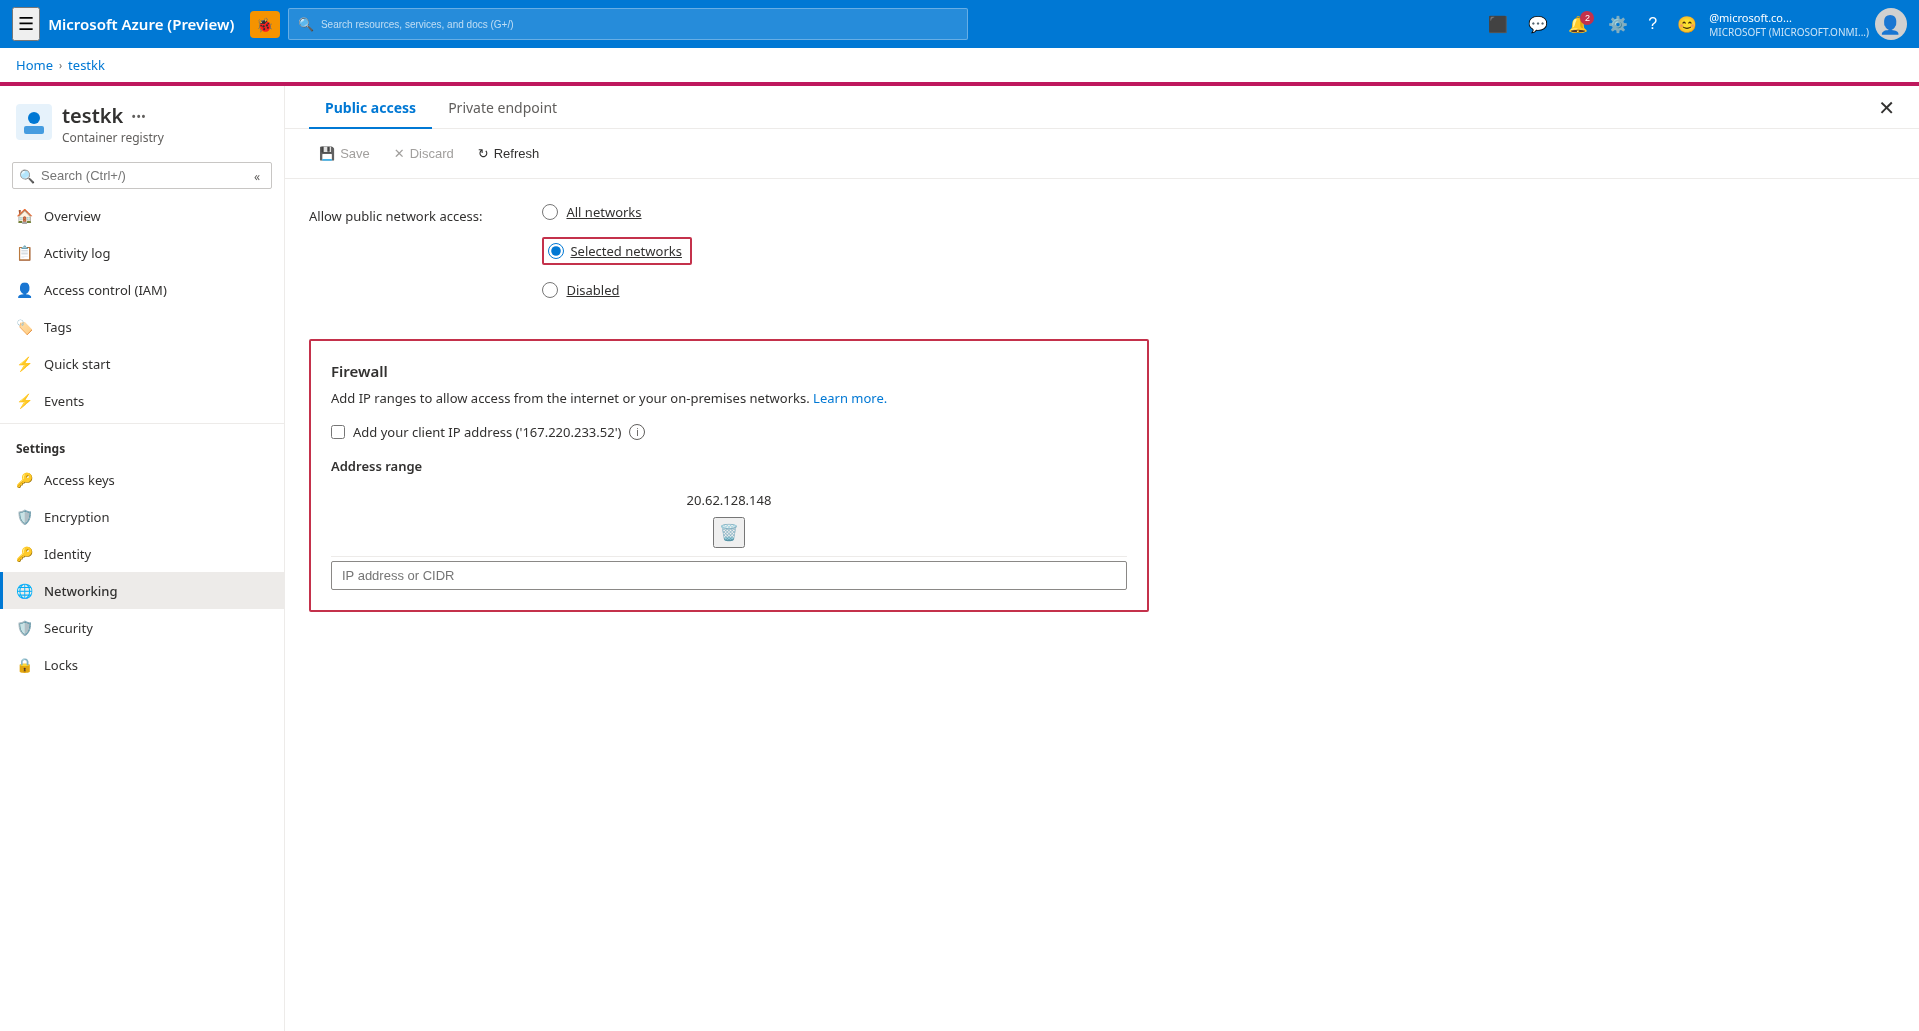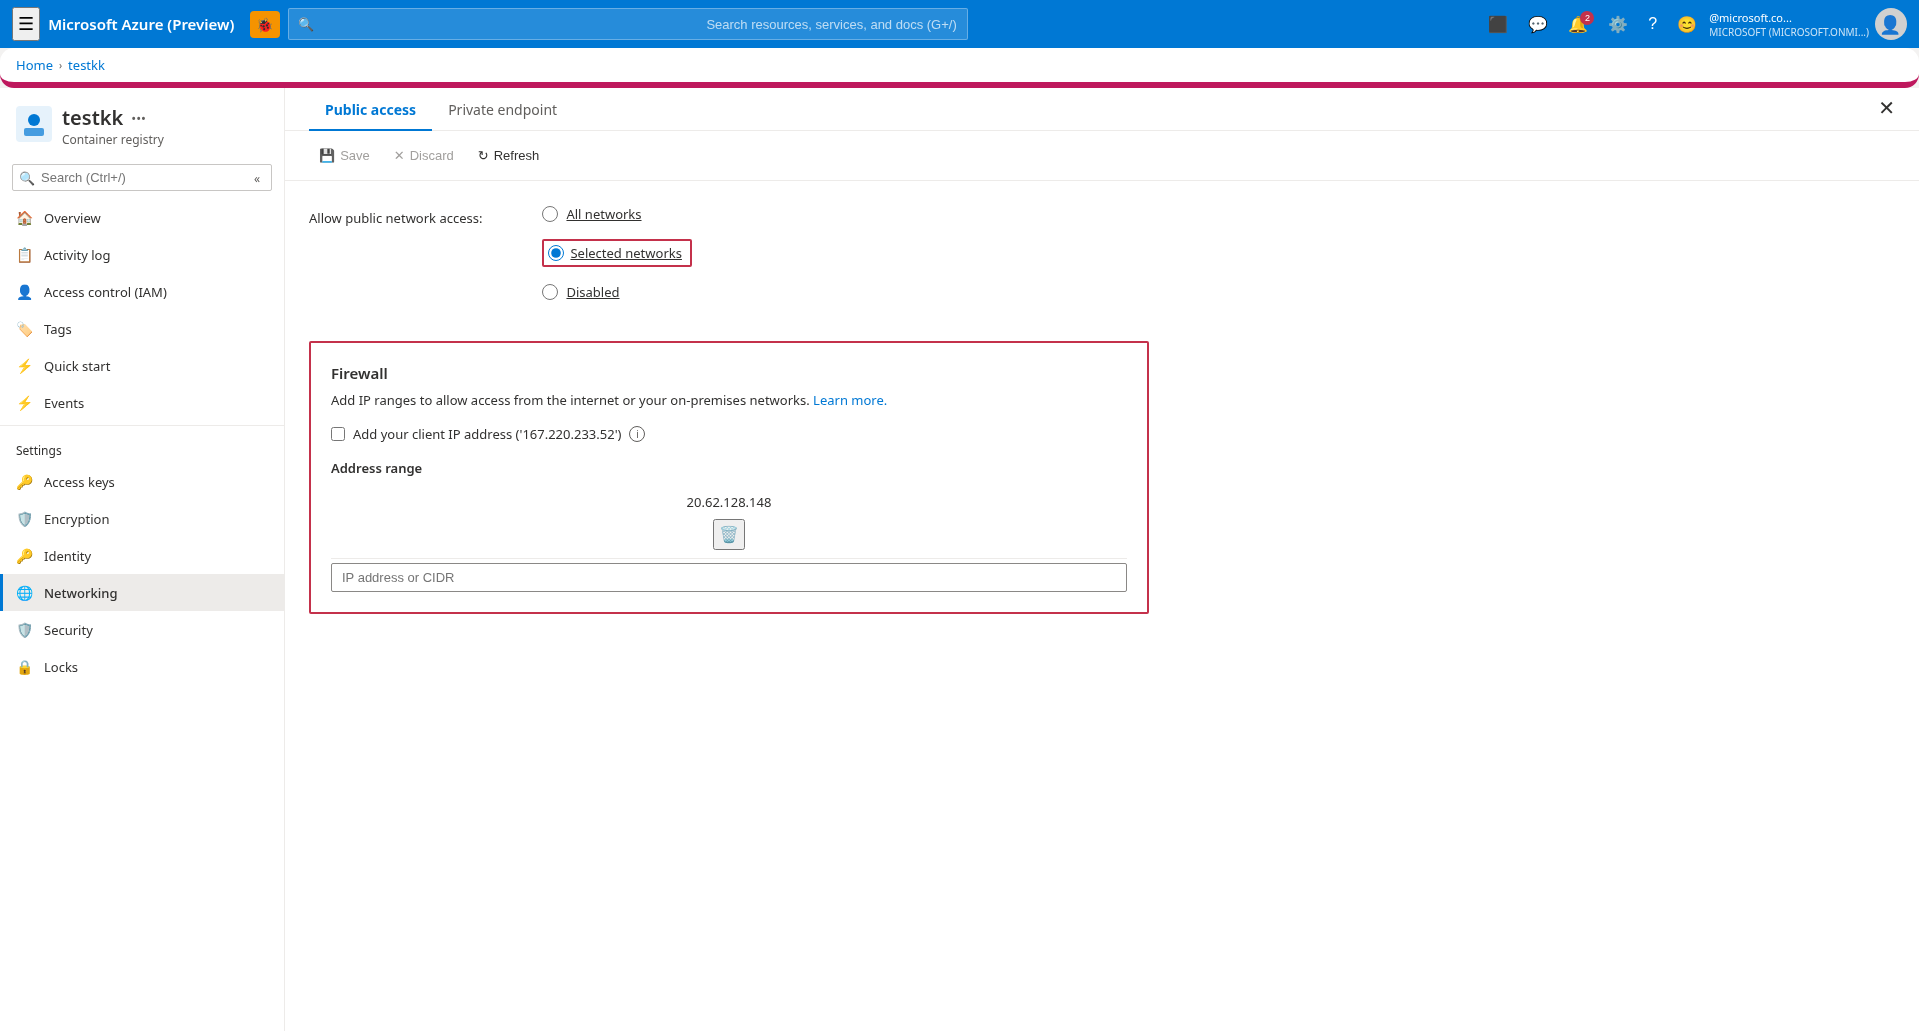--- a/index.html
+++ b/index.html
@@ -9,49 +9,49 @@
     .topnav {
       display: flex; align-items: center; background: #0078d4; color: white; height: 48px; padding: 0 12px; gap: 8px;
     }
     .topnav-hamburger { font-size: 18px; cursor: pointer; padding: 4px; }
     .topnav-logo { font-size: 15px; font-weight: 600; margin-right: 8px; }
     .topnav-bug { background: #f59300; border-radius: 4px; padding: 4px 6px; font-size: 14px; }
     .topnav-search {
       flex: 1; max-width: 680px; background: rgba(255,255,255,0.15); border: 1px solid rgba(255,255,255,0.3); border-radius: 2px;
       display: flex; align-items: center; padding: 0 10px; height: 32px; color: white; gap: 6px;
     }
-    .topnav-search input { background: transparent; border: none; outline: none; color: #000000; font-size: 13px; flex: 1; text-align: right; }
+    .topnav-search input { background: transparent; border: none; outline: none; color: #000000; font-size: 10px; flex: 1; }
     .topnav-search input::placeholder { color: rgba(255,255,255,0.7); }
     .topnav-right { margin-left: auto; display: flex; align-items: center; gap: 4px; }
     .topnav-icon-btn { background: none; border: none; color: white; cursor: pointer; padding: 6px 8px; font-size: 16px; position: relative; }
     .badge { position: absolute; top: 2px; right: 2px; background: #c4314b; border-radius: 50%; width: 14px; height: 14px; font-size: 9px; display: flex; align-items: center; justify-content: center; }
     .topnav-user { display: flex; align-items: center; gap: 6px; color: white; font-size: 11px; }
     .topnav-avatar { width: 32px; height: 32px; border-radius: 50%; background: #d0d0d0; display: flex; align-items: center; justify-content: center; overflow: hidden; }
 
     
-    .breadcrumb { padding: 8px 16px; display: flex; align-items: center; gap: 6px; font-size: 13px; color: #0078d4; background: white; border-bottom: 6px solid #be185d; border-radius: 14px; }
+    .breadcrumb { padding: 8px 16px; display: flex; align-items: center; gap: 6px; font-size: 13px; color: #0078d4; background: white; border-bottom: 4px solid #be185d; }
     .breadcrumb-sep { color: #605e5c; font-size: 10px; }
 
     
     .main-layout { display: flex; height: calc(1031px - 48px - 33px); }
 
     
     .sidebar { width: 285px; min-width: 285px; background: white; border-right: 1px solid #edebe9; display: flex; flex-direction: column; overflow-y: auto; }
     .sidebar-header { padding: 16px 16px 8px; display: flex; align-items: center; gap: 10px; }
     .sidebar-title { font-size: 20px; font-weight: 600; }
     .sidebar-subtitle { font-size: 12px; color: #605e5c; }
     .sidebar-search { margin: 8px 12px; position: relative; }
     .sidebar-search input { width: 100%; border: 1px solid #c8c6c4; padding: 5px 8px 5px 28px; font-size: 13px; border-radius: 2px; outline: none; }
     .sidebar-search-icon { position: absolute; left: 7px; top: 50%; transform: translateY(-50%); color: #605e5c; font-size: 13px; }
     .sidebar-collapse { position: absolute; right: 12px; top: 50%; transform: translateY(-50%); color: #605e5c; cursor: pointer; font-size: 12px; }
     .sidebar-nav { flex: 1; }
     .nav-item { display: flex; align-items: center; gap: 10px; padding: 9px 16px; cursor: pointer; font-size: 13px; color: #323130; }
     .nav-item.active { background: #edebe9; font-weight: 500; border-left: 3px solid #0078d4; padding-left: 13px; }
     .nav-icon { width: 18px; text-align: center; font-size: 14px; flex-shrink: 0; }
-    .section-label { padding: 12px 16px 4px; font-size: 12px; font-weight: 400; color: #323130; }
+    .section-label { padding: 12px 16px 4px; font-size: 12px; font-weight: 700; color: #323130; }
     .divider { height: 1px; background: #edebe9; margin: 4px 0; }
 
     
     .content { flex: 1; background: #f3f2f1; overflow-y: auto; padding: 0; }
     .content-inner { background: white; margin: 0; padding: 0; min-height: 100%; }
 
     
     .tabs { display: flex; border-bottom: 1px solid #edebe9; padding: 0 24px; background: white; }
     .tab { padding: 12px 16px 10px; cursor: pointer; font-size: 14px; color: #605e5c; border-bottom: 2px solid transparent; margin-bottom: -1px; }
     .tab.active { color: #0078d4; border-bottom-color: #0078d4; font-weight: 700; }

